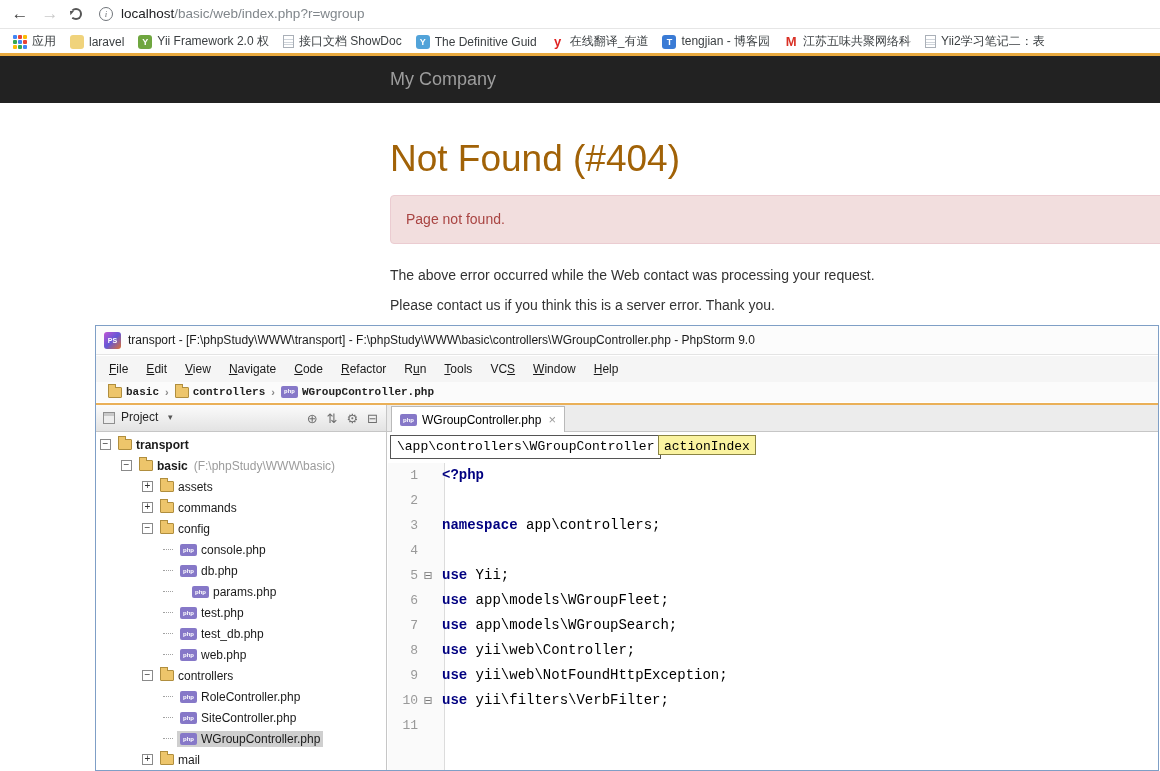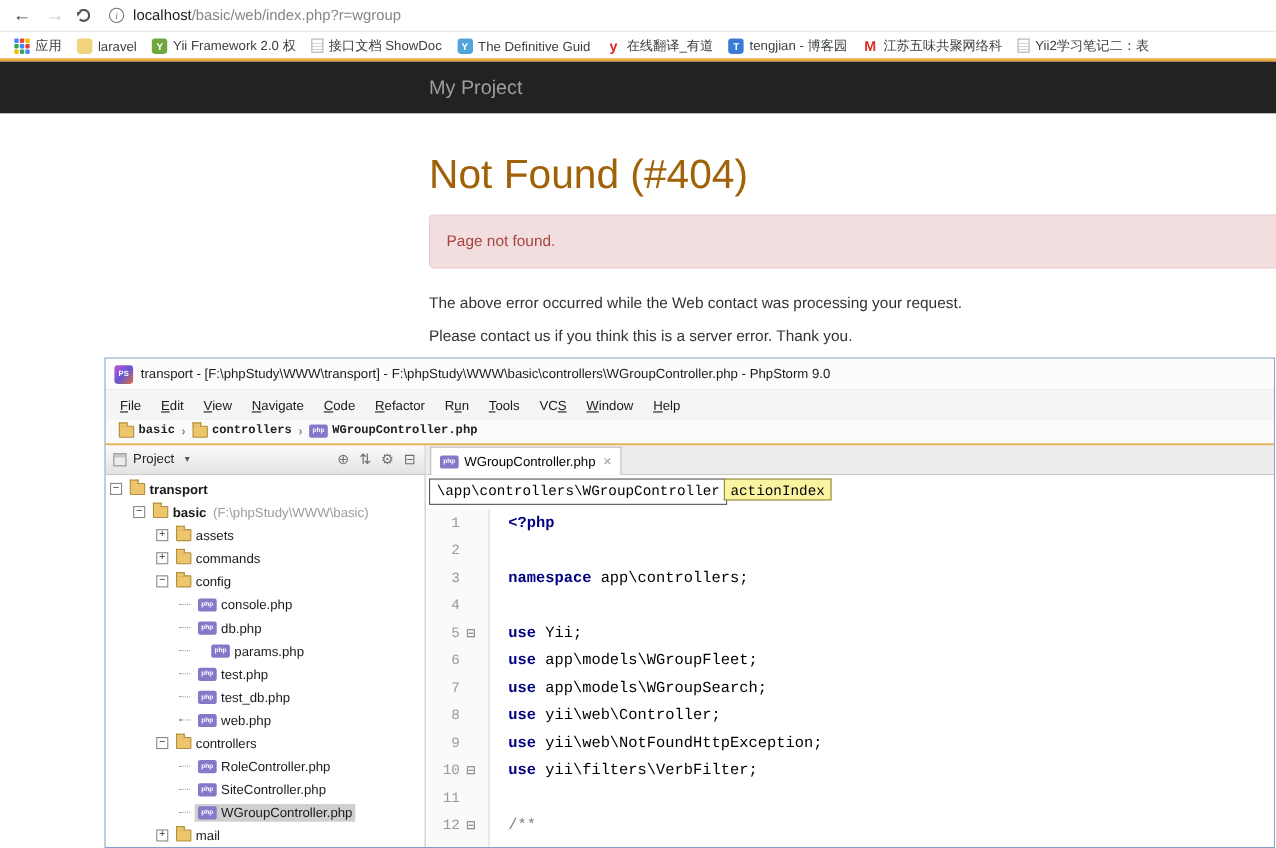--- a/index.html
+++ b/index.html
@@ -96,21 +96,21 @@
     font-family:"Liberation Mono", monospace; font-size:13px; color:#000; white-space:pre; }
   #nav-box-right { position:absolute; left:270px; top:3px; height:20px; border:1px solid #8a8443; background:#faf3a0; padding:0 5px; line-height:22px;
     font-family:"Liberation Mono", monospace; font-size:13px; color:#000; white-space:pre; }
 
   #codearea { position:absolute; left:0; top:31px; right:0; bottom:0; }
   #gutter-strip { position:absolute; left:0; top:0; bottom:0; width:57px; background:#fafafa; border-right:1px solid #dcdcdc; }
   #code-lines { position:absolute; left:0; top:0; right:0; }
   .code-row { height:25px; line-height:25px; white-space:pre; font-family:"Liberation Mono", monospace; font-size:14px; position:relative; }
   .ln { display:inline-block; width:30px; text-align:right; color:#999; font-size:13px; }
   .fold { display:inline-block; width:20px; text-align:center; color:#777; font-size:11px; font-family:"DejaVu Sans", sans-serif; }
-  .ctext { margin-left:24px; }
+  .ctext { margin-left:4px; }
   .tok-kw { color:#000080; font-weight:bold; }
   .tok-pl { color:#000; }
   .tok-cm { color:#808080; }
   u { text-decoration:underline; }
 </style>
 </head>
 <body>
 
 <div id="browser-toolbar">
   <span class="nav-ic" id="back-btn"></span>
@@ -163,21 +163,21 @@
       <span class="bm-label">江苏五味共聚网络科</span>
     </div>
     <div class="bm">
       <span class="bm-ic page"></span>
       <span class="bm-label">Yii2学习笔记二：表</span>
     </div>
   </div>
 <div id="accent-line"></div>
 
 <div id="site-header">
-  <span id="brand-link">My Project</span>
+  <span id="brand-link">My Company</span>
 </div>
 <h1 id="error-title">Not Found (#404)</h1>
 <div id="error-alert">Page not found.</div>
 <p id="msg1">The above error occurred while the Web contact was processing your request.</p>
 <p id="msg2">Please contact us if you think this is a server error. Thank you.</p>
 
 <div id="ide">
   <div id="ide-titlebar">
     <span id="ide-logo">PS</span>
     <span id="ide-title">transport - [F:\phpStudy\WWW\transport] - F:\phpStudy\WWW\basic\controllers\WGroupController.php - PhpStorm 9.0</span>
@@ -346,18 +346,17 @@
             <div class="code-row"><span class="ln">2</span><span class="fold"></span><span class="ctext"></span></div>
             <div class="code-row"><span class="ln">3</span><span class="fold"></span><span class="ctext"><span class="tok-kw">namespace</span><span class="tok-pl"> app\controllers;</span></span></div>
             <div class="code-row"><span class="ln">4</span><span class="fold"></span><span class="ctext"></span></div>
             <div class="code-row"><span class="ln">5</span><span class="fold has">⊟</span><span class="ctext"><span class="tok-kw">use</span><span class="tok-pl"> Yii;</span></span></div>
             <div class="code-row"><span class="ln">6</span><span class="fold"></span><span class="ctext"><span class="tok-kw">use</span><span class="tok-pl"> app\models\WGroupFleet;</span></span></div>
             <div class="code-row"><span class="ln">7</span><span class="fold"></span><span class="ctext"><span class="tok-kw">use</span><span class="tok-pl"> app\models\WGroupSearch;</span></span></div>
             <div class="code-row"><span class="ln">8</span><span class="fold"></span><span class="ctext"><span class="tok-kw">use</span><span class="tok-pl"> yii\web\Controller;</span></span></div>
             <div class="code-row"><span class="ln">9</span><span class="fold"></span><span class="ctext"><span class="tok-kw">use</span><span class="tok-pl"> yii\web\NotFoundHttpException;</span></span></div>
             <div class="code-row"><span class="ln">10</span><span class="fold has">⊟</span><span class="ctext"><span class="tok-kw">use</span><span class="tok-pl"> yii\filters\VerbFilter;</span></span></div>
             <div class="code-row"><span class="ln">11</span><span class="fold"></span><span class="ctext"></span></div>
-            <div class="code-row"><span class="ln">12</span><span class="fold has">⊟</span><span class="ctext"><span class="tok-cm">/**</span></span></div>
           </div>
       </div>
     </div>
   </div>
 </div>
 
 </body></html>

